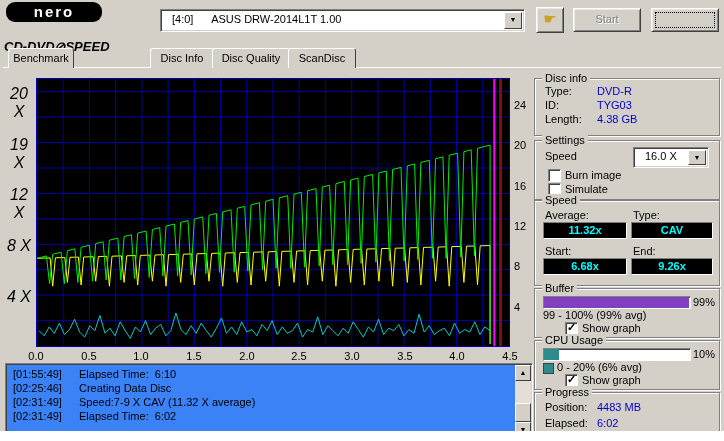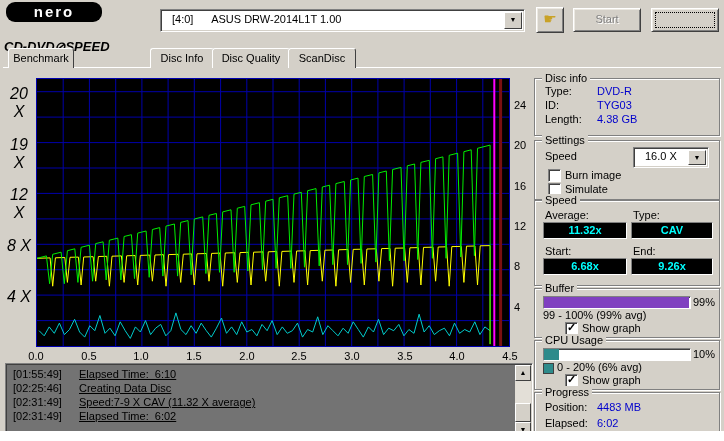--- a/index.html
+++ b/index.html
@@ -45,23 +45,23 @@
   .lcd{position:absolute;background:#000;color:#00ffff;font-weight:bold;font-size:11px;
     text-align:center;border:1px solid;border-color:#808080 #fff #fff #808080;height:15px;line-height:14px;}
   .bar-track{position:absolute;height:11px;background:#fff;border:1px solid;
     border-color:#808080 #fff #fff #808080;box-shadow:inset 1px 1px 0 #404040;}
   .bar-fill{height:100%;}
   .swatch{position:absolute;width:9px;height:9px;border:1px solid #404040;}
   .cb{position:absolute;width:11px;height:11px;background:#fff;border:1px solid;
     border-color:#808080 #fff #fff #808080;box-shadow:inset 1px 1px 0 #404040;}
   .cb-mark{position:absolute;left:1px;top:-2px;font-size:11px;font-weight:bold;color:#000;}
   
-  .log{position:absolute;left:5px;top:363px;width:526px;height:75px;background:#737373;
+  .log{position:absolute;left:5px;top:363px;width:526px;height:75px;background:#3b82f6;
     border:1px solid;border-color:#808080 #fff #fff #808080;
-    box-shadow:inset 1px 1px 0 #404040, inset -1px -1px 0 #d4d0c8;overflow:hidden;text-decoration:underline;}
+    box-shadow:inset 1px 1px 0 #404040, inset -1px -1px 0 #d4d0c8;overflow:hidden;}
   .log-row{margin:1px 0 0 7px;font-size:11px;line-height:13px;white-space:pre;}
   .log-row:first-of-type{margin-top:4px;}
   .log-time{display:inline-block;width:66px;}
   .sb{position:absolute;top:1px;right:1px;width:16px;bottom:1px;background:#e3dfd7;}
   .sb-btn{position:absolute;left:0;width:14px;height:14px;background:#d4d0c8;border:1px solid;
     border-color:#fff #404040 #404040 #fff;text-align:center;}
   .sb-up{top:0;} .sb-down{bottom:0;}
   .sb-thumb{position:absolute;left:0;width:14px;top:38px;height:17px;background:#d4d0c8;
     border:1px solid;border-color:#fff #404040 #404040 #fff;}
 </style>

